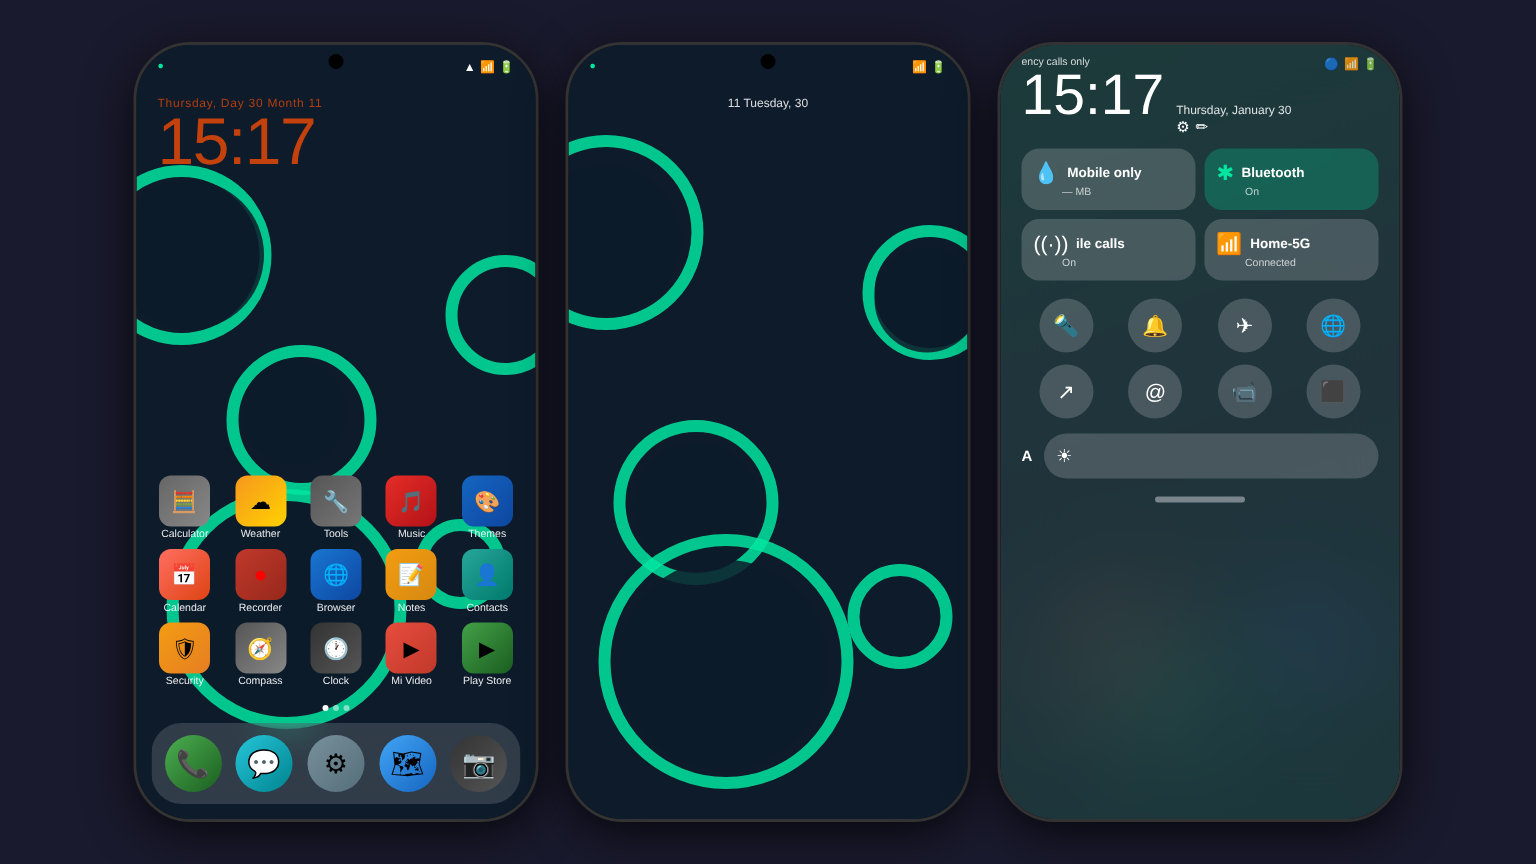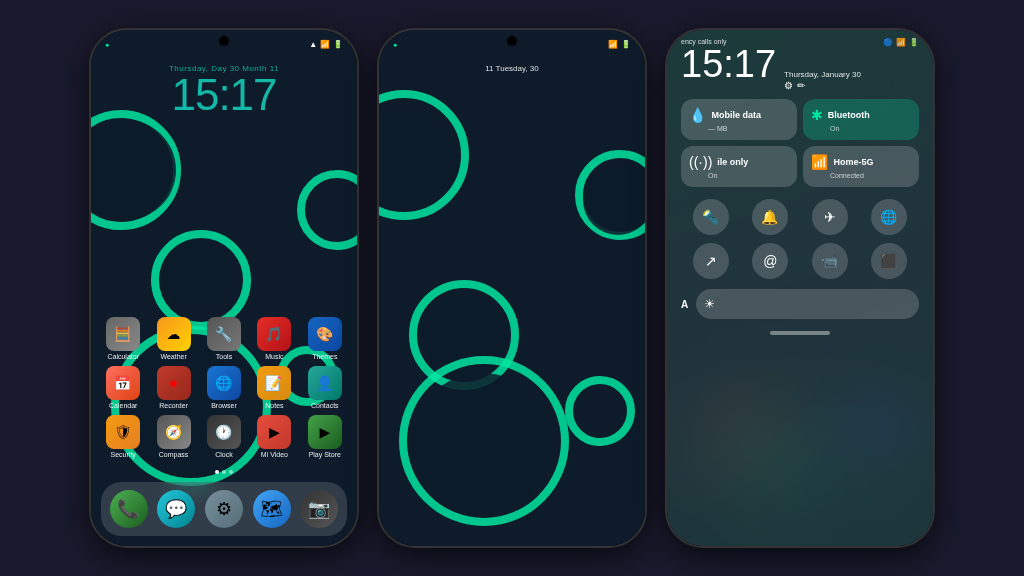--- a/index.html
+++ b/index.html
@@ -78,23 +78,23 @@
 
     
     .phone1-screen {
       position: absolute;
       inset: 0;
       display: flex;
       flex-direction: column;
     }
 
     .phone1-clock {
-      text-align: center;
+      text-align: left;
       padding: 34px 14px 4px;
-      color: #14b8a6;
+      color: #c2410c;
     }
 
     .phone1-clock .date-small {
       font-size: 8px;
       opacity: 0.9;
       letter-spacing: 0.5px;
     }
 
     .phone1-clock .time-big {
       font-size: 44px;
@@ -523,37 +523,37 @@
             <span>✏</span>
         </div>
       </div>
     </div>
 
     <div class="cc-tiles">
 
       <div class="cc-tile">
         <div class="cc-tile-header">
           <span class="cc-tile-icon">💧</span>
-          <span class="cc-tile-title">Mobile data</span>
+          <span class="cc-tile-title">Mobile only</span>
         </div>
         <div class="cc-tile-subtitle">— MB</div>
       </div>
 
       <div class="cc-tile" style="background:rgba(0,229,160,0.25);">
         <div class="cc-tile-header">
           <span class="cc-tile-icon teal-icon">✱</span>
           <span class="cc-tile-title">Bluetooth</span>
         </div>
         <div class="cc-tile-subtitle">On</div>
       </div>
 
       <div class="cc-tile">
         <div class="cc-tile-header">
           <span class="cc-tile-icon">((·))</span>
-          <span class="cc-tile-title">ile only</span>
+          <span class="cc-tile-title">ile calls</span>
         </div>
         <div class="cc-tile-subtitle">On</div>
       </div>
 
       <div class="cc-tile">
         <div class="cc-tile-header">
           <span class="cc-tile-icon">📶</span>
           <span class="cc-tile-title">Home-5G</span>
         </div>
         <div class="cc-tile-subtitle">Connected</div>

